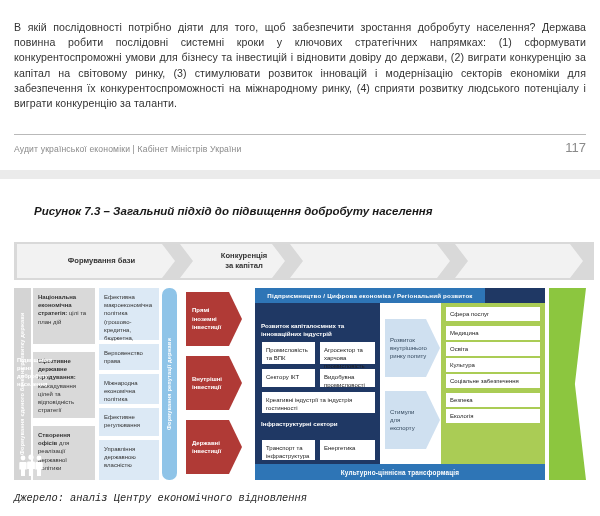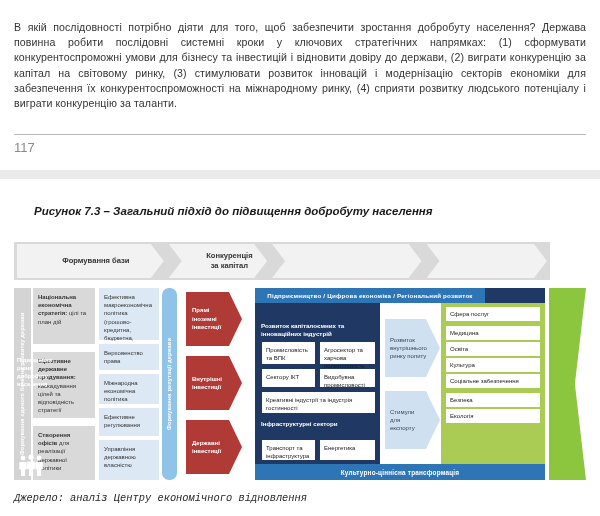--- a/index.html
+++ b/index.html
@@ -48,21 +48,21 @@
   #fig-title {
     position:absolute; left:14px; top:205px;
     font-size:11.5px; font-weight:bold; font-style:italic;
     color:#1a1a1a;
     margin-left:20px;
   }
 
   
   #ribbon {
     position:absolute; left:14px; top:242px;
-    width:536px; height:38px;
+    width:580px; height:38px;
     background:#d9d9d9;
     display:flex;
   }
   .chev {
     position:relative;
     height:100%;
     display:flex; align-items:center; justify-content:center;
     text-align:center;
     font-size:7.6px; font-weight:bold; color:#333;
     line-height:10px;
@@ -233,20 +233,21 @@
   }
 </style>
 </head>
 <body>
 
 <div id="top-text">
   <p>В якій послідовності потрібно діяти для того, щоб забезпечити зростання добробуту населення? Держава повинна робити послідовні системні кроки у ключових стратегічних напрямках: (1) сформувати конкурентоспроможні умови для бізнесу та інвестицій і відновити довіру до держави, (2) виграти конкуренцію за капітал на світовому ринку, (3) стимулювати розвиток інновацій і модернізацію секторів економіки для забезпечення їх конкурентоспроможності на міжнародному ринку, (4) сприяти розвитку людського потенціалу і виграти конкуренцію за таланти.</p>
 </div>
 
 <div id="page-footer">
+  <span class="ft-left">Аудит української економіки | Кабінет Міністрів України</span>
   <span class="ft-right">117</span>
 </div>
 <div id="page-divider"></div>
 
 <div id="fig-title">Рисунок 7.3 – Загальний підхід до підвищення добробуту населення</div>
 
 <div id="ribbon">
   <div class="chev c0" style="width:175px;">
     <div class="chev-bg"></div>
     <div class="chev-label">Формування бази</div>

